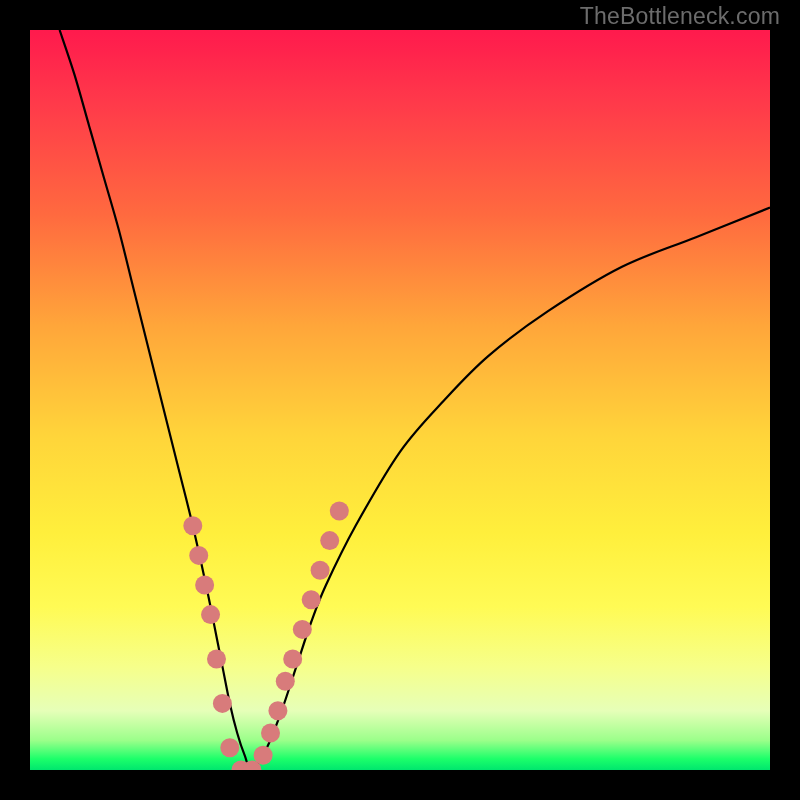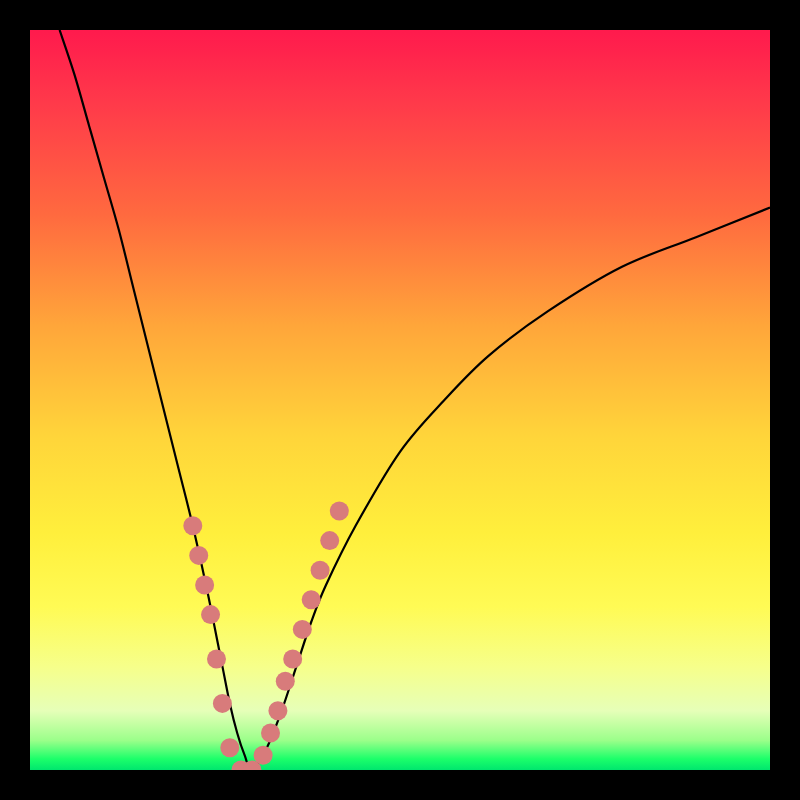--- a/index.html
+++ b/index.html
@@ -81,13 +81,14 @@
           <circle cx="255.29999999999998" cy="651.2" r="9.5" fill="#d87b7b"></circle>
           <circle cx="262.7" cy="629" r="9.5" fill="#d87b7b"></circle>
           <circle cx="272.32" cy="599.4" r="9.5" fill="#d87b7b"></circle>
           <circle cx="281.2" cy="569.8" r="9.5" fill="#d87b7b"></circle>
           <circle cx="290.08" cy="540.2" r="9.5" fill="#d87b7b"></circle>
           <circle cx="299.70000000000005" cy="510.6" r="9.5" fill="#d87b7b"></circle>
           <circle cx="309.32" cy="481" r="9.5" fill="#d87b7b"></circle>
         </g>
     </svg>
   </div>
+  <div class="attribution">TheBottleneck.com</div>
 </div>
 
 </body></html>

